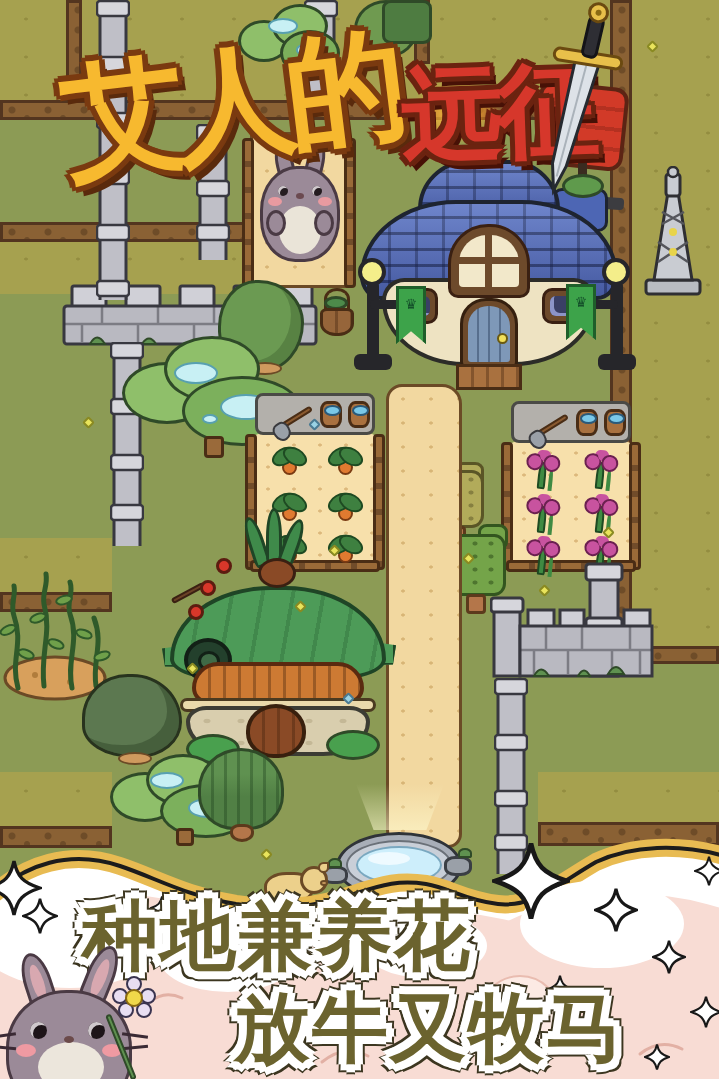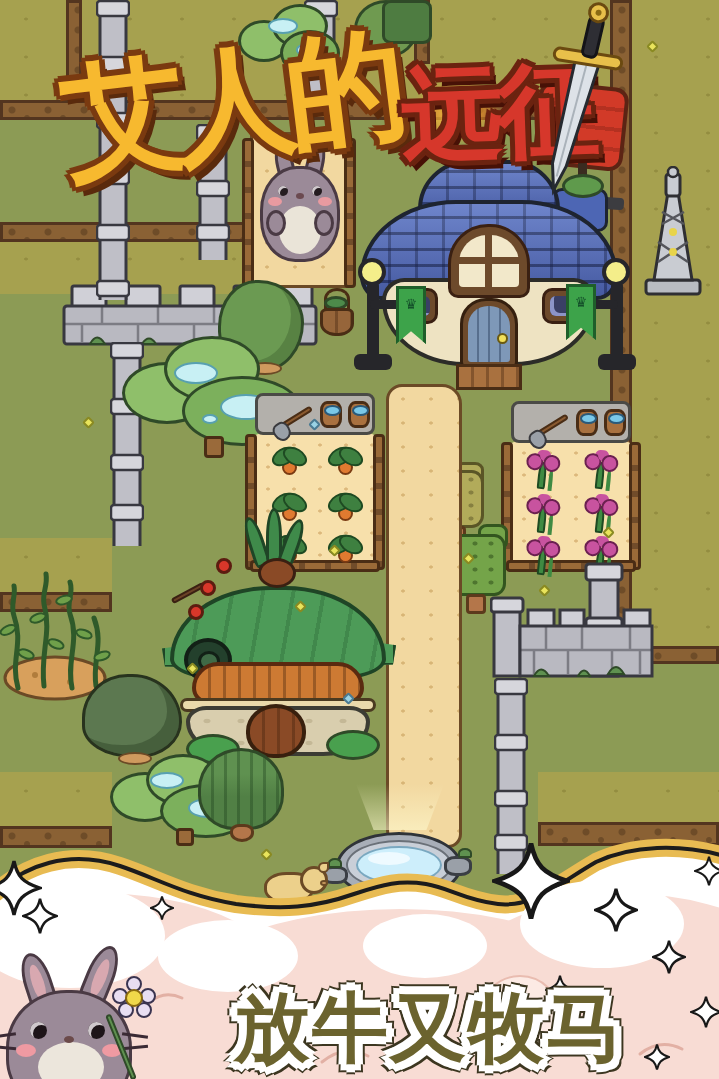--- a/index.html
+++ b/index.html
@@ -450,20 +450,21 @@
   <svg class="abs" style="left:545px;top:975px;width:30px;height:30px;z-index:31" viewBox="0 0 100 100">
       <use href="#star4" fill="#fff" stroke="#181818" stroke-width="7"></use>
     </svg>
   <svg class="abs" style="left:690px;top:996px;width:32px;height:32px;z-index:31" viewBox="0 0 100 100">
       <use href="#star4" fill="#fff" stroke="#181818" stroke-width="7"></use>
     </svg>
   <svg class="abs" style="left:644px;top:1044px;width:26px;height:26px;z-index:31" viewBox="0 0 100 100">
       <use href="#star4" fill="#fff" stroke="#181818" stroke-width="8"></use>
     </svg>
 
+  <div class="abs tagline" style="left:82px;top:886px">种地兼养花</div>
   <div class="abs tagline" style="left:234px;top:978px">放牛又牧马</div>
 
   <div class="abs" style="left:0;top:938px;width:160px;height:141px;z-index:33">
     <div class="abs bunnyfur" style="left:24px;top:14px;width:28px;height:62px;border-radius:50% 50% 25% 25%;transform:rotate(-18deg)"></div>
     <div class="abs bunnyfur" style="left:86px;top:6px;width:28px;height:66px;border-radius:50% 50% 25% 25%;transform:rotate(22deg)"></div>
     <div class="abs" style="left:32px;top:26px;width:12px;height:38px;background:#d8a8b0;border-radius:50%;transform:rotate(-18deg)"></div>
     <div class="abs" style="left:94px;top:20px;width:12px;height:40px;background:#d8a8b0;border-radius:50%;transform:rotate(22deg)"></div>
     <div class="abs bunnyfur" style="left:6px;top:52px;width:126px;height:120px;border-radius:48% 48% 42% 42%"></div>
     <div class="abs" style="left:38px;top:104px;width:66px;height:50px;background:#ece6dc;border-radius:50%"></div>
     <div class="abs" style="left:30px;top:84px;width:17px;height:17px;background:#1d1418;border-radius:50%;box-shadow:inset 3px 3px 0 #cfc8cc"></div>

